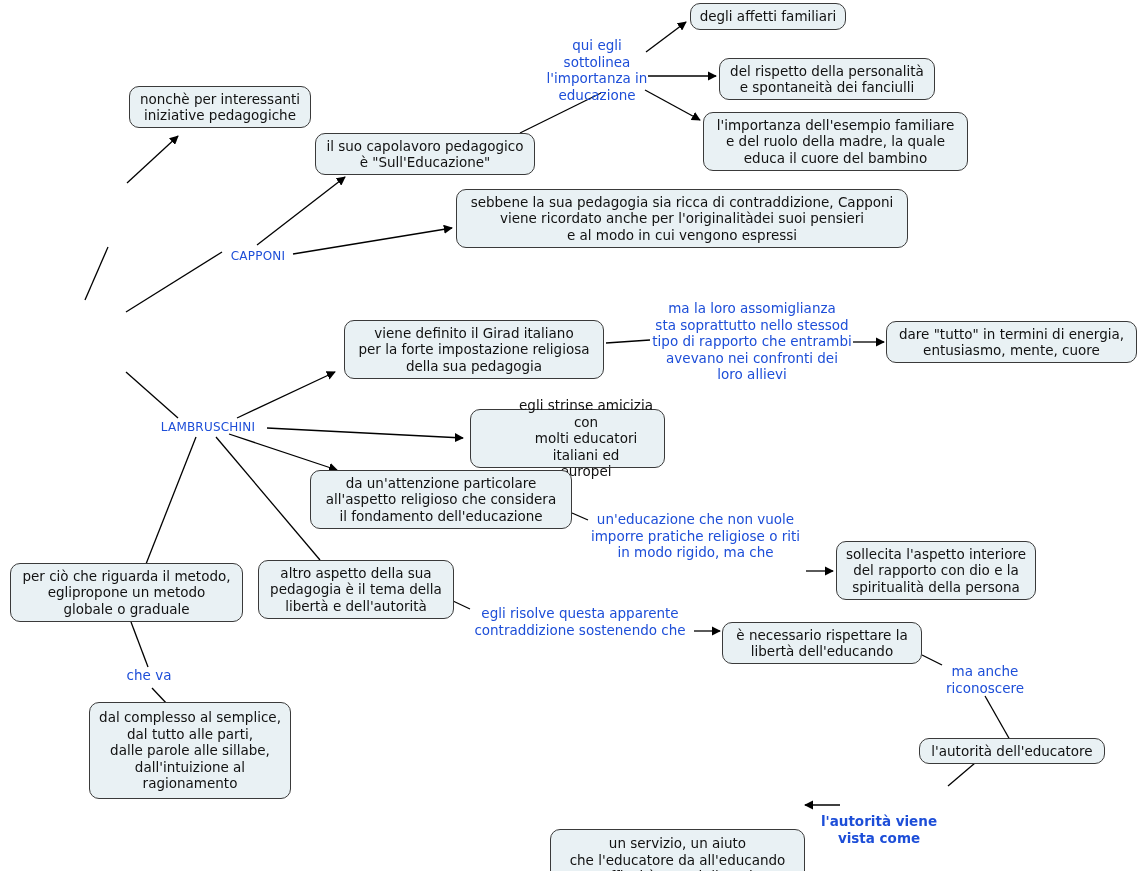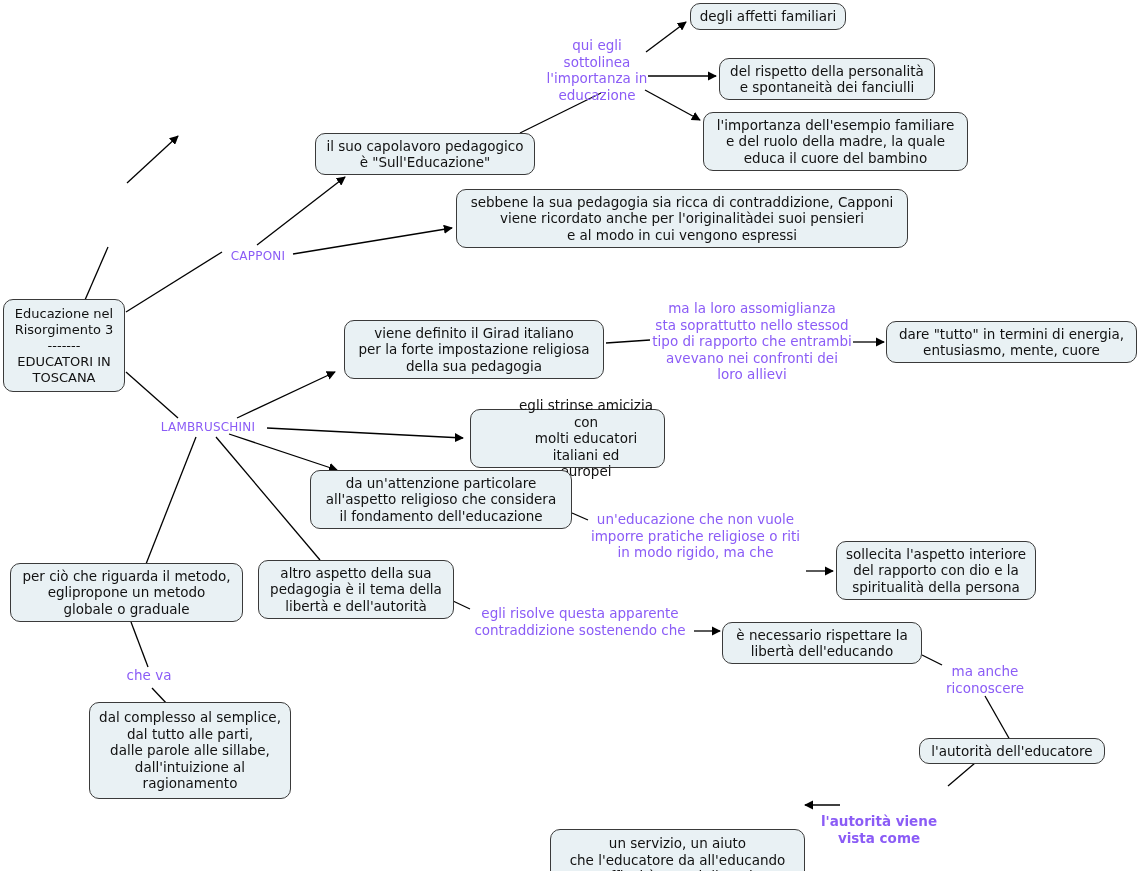--- a/index.html
+++ b/index.html
@@ -39,21 +39,21 @@
     align-items: center;
     justify-content: center;
     white-space: pre-line;
     z-index: 2;
   }
   .label {
     position: absolute;
     text-align: center;
     font-size: 13.5px;
     line-height: 16.5px;
-    color: #8b5cf6;
+    color: #1d4ed8;
     white-space: pre-line;
     background: transparent;
     z-index: 3;
   }
   .label.mono-caps {
     font-size: 12px;
     letter-spacing: 0.2px;
   }
 </style>
 </head>
@@ -127,33 +127,30 @@
 
   <div class="node" style="left:690px; top:3px; width:156px; height:27px;">degli affetti familiari</div>
 
   <div class="node" style="left:719px; top:58px; width:216px; height:42px;">del rispetto della personalità
 e spontaneità dei fanciulli</div>
 
   <div class="node" style="left:703px; top:112px; width:265px; height:59px;">l'importanza dell'esempio familiare
 e del ruolo della madre, la quale
 educa il cuore del bambino</div>
 
+  <div class="node" style="left:129px; top:86px; width:182px; height:42px;">nonchè per interessanti
+iniziative pedagogiche</div>
 
   <div class="node" style="left:315px; top:133px; width:220px; height:42px;">il suo capolavoro pedagogico
 è "Sull'Educazione"</div>
 
   <div class="node" style="left:456px; top:189px; width:452px; height:59px;">sebbene la sua pedagogia sia ricca di contraddizione, Capponi
 viene ricordato anche per l'originalitàdei suoi pensieri
 e al modo in cui vengono espressi</div>
 
-  <div class="node" style="left:3px; top:299px; width:122px; height:93px; font-size:13px; line-height:16px;">Educazione nel
-Risorgimento 3
--------
-EDUCATORI IN
-TOSCANA</div>
 
   <div class="node" style="left:344px; top:320px; width:260px; height:59px;">viene definito il Girad italiano
 per la forte impostazione religiosa
 della sua pedagogia</div>
 
   <div class="node" style="left:886px; top:321px; width:251px; height:42px;">dare "tutto" in termini di energia,
 entusiasmo, mente, cuore</div>
 
   <div class="node" style="left:470px; top:409px; width:195px; height:59px;padding-left:45px;">egli strinse amicizia con
 molti educatori italiani ed

